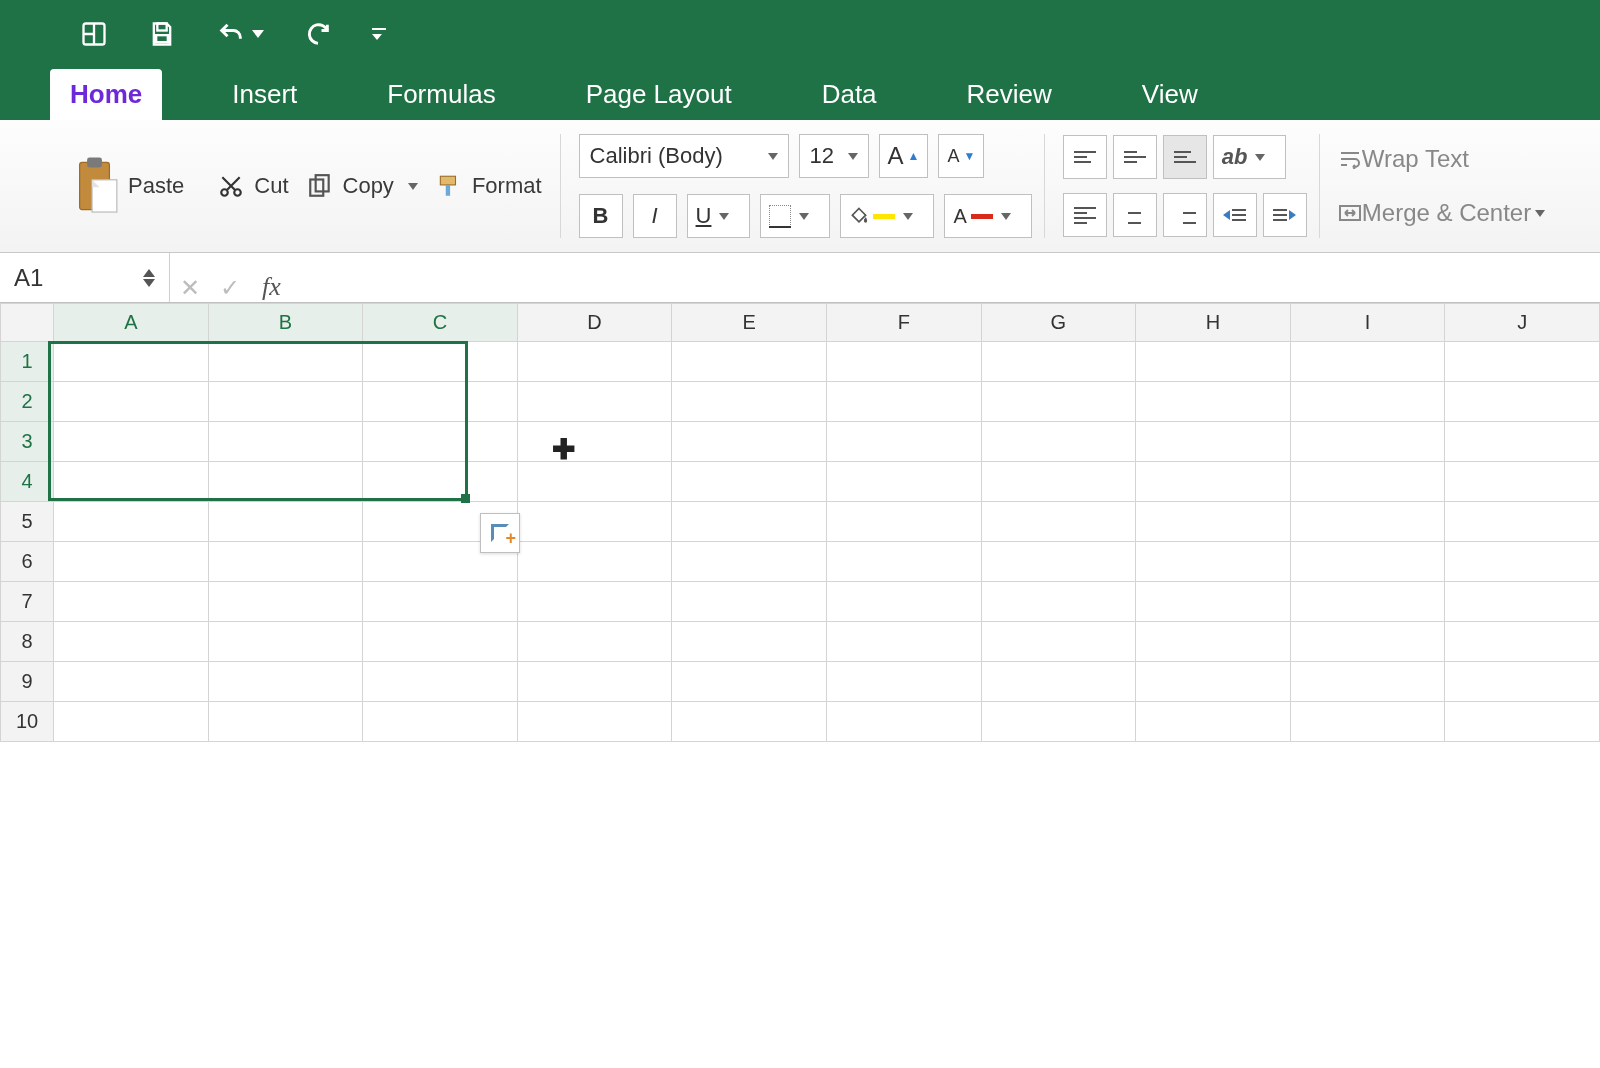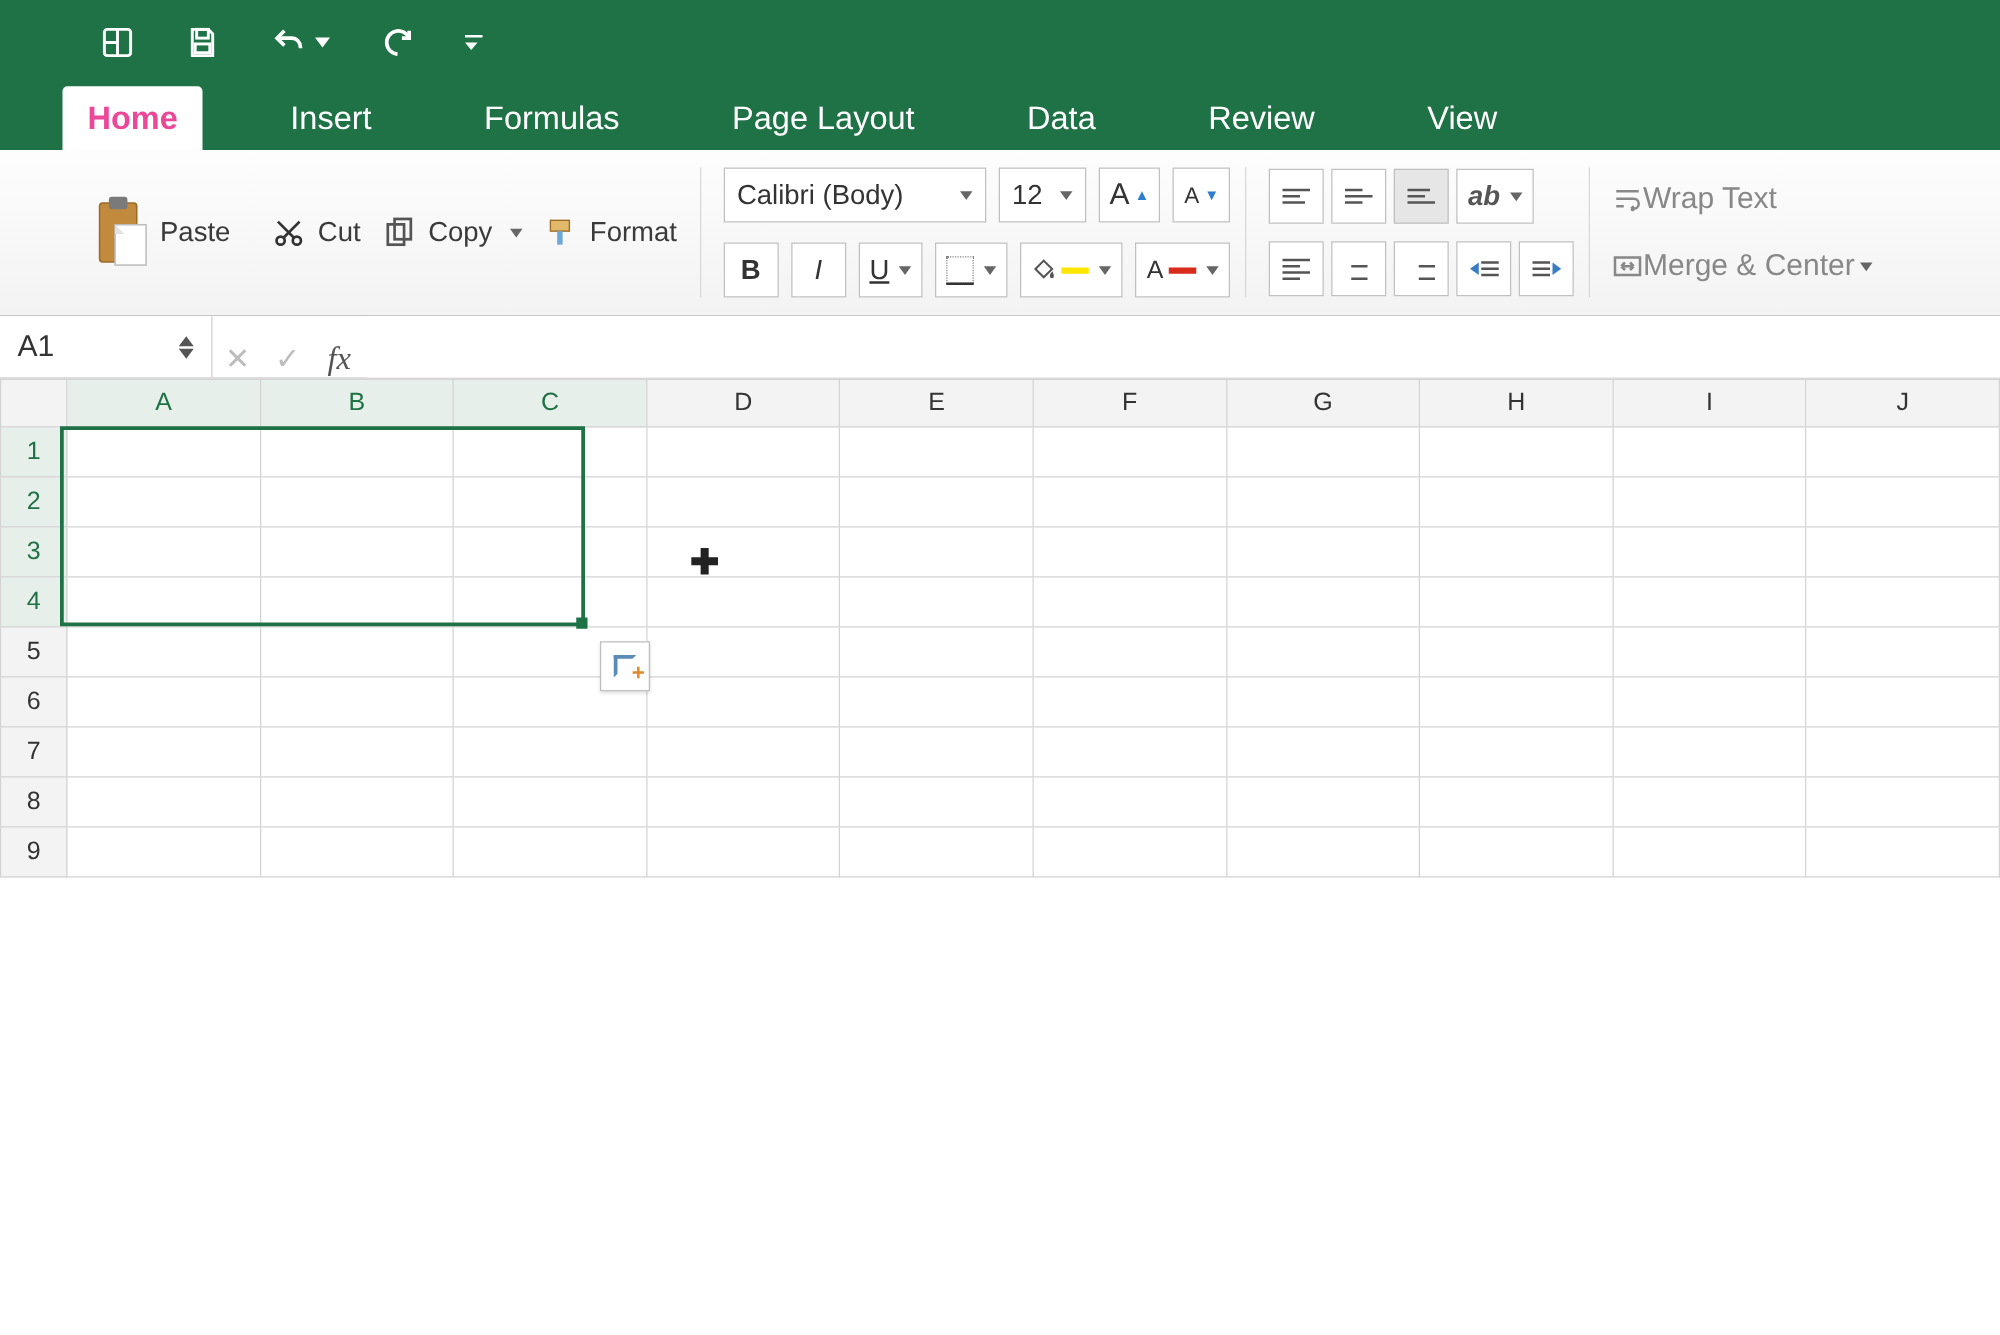--- a/index.html
+++ b/index.html
@@ -55,21 +55,21 @@
   }
   .tab {
     color: #fff;
     font-size: 26px;
     padding: 10px 20px;
     cursor: pointer;
     white-space: nowrap;
   }
   .tab.active {
     background: #fff;
-    color: #ec4899;
+    color: #6d28d9;
     font-weight: 600;
     border-radius: 4px 4px 0 0;
   }
 
   
   .ribbon {
     background: linear-gradient(#fdfdfd, #f3f3f3);
     border-bottom: 1px solid #c8c8c8;
     padding: 14px 10px 14px 50px;
     display: flex;
@@ -114,21 +114,21 @@
   .font-name { width:210px; justify-content:space-between; }
   .font-size { width:70px; justify-content:space-between; }
   .sq-btn {
     display:flex; align-items:center; justify-content:center;
     min-width:44px; height:44px;
     border:1px solid #c0c0c0; background:#fff;
     font-size:22px; color:#333;
     cursor:pointer; padding:0 8px;
     gap:4px;
   }
-  .sq-btn.split { padding-right:8px;align-items:center; }
+  .sq-btn.split { padding-right:20px;align-items:center; }
   .ul-u { text-decoration: underline; }
   .colorbar { width:22px; height:5px; }
   .yellowbar{ background:#ffe600; }
   .redbar{ background:#d92b1c; }
   .borders-icon {
     width:22px;height:22px; position:relative;
   }
   .borders-icon::before {
     content:""; position:absolute; inset:0; border:1px dotted #888;
   }
@@ -612,20 +612,33 @@
             <td></td>
             <td></td>
             <td></td>
             <td></td>
             <td></td>
             <td></td>
             <td></td>
             <td></td>
             <td></td>
           </tr>
+        <tr>
+            <th>10</th>
+            <td></td>
+            <td></td>
+            <td></td>
+            <td></td>
+            <td></td>
+            <td></td>
+            <td></td>
+            <td></td>
+            <td></td>
+            <td></td>
+          </tr>
       </tbody>
     </table>
 
     <div class="selection-box" style="left:48px; top:38px; width:420px; height:160px;">
       <div class="fill-handle"></div>
     </div>
     <div class="quick-analysis" style="left:480px; top:210px;">
       <span class="qa-ic"></span>
     </div>
     <div class="cell-cursor" style="left:552px; top:130px;">✚</div>

